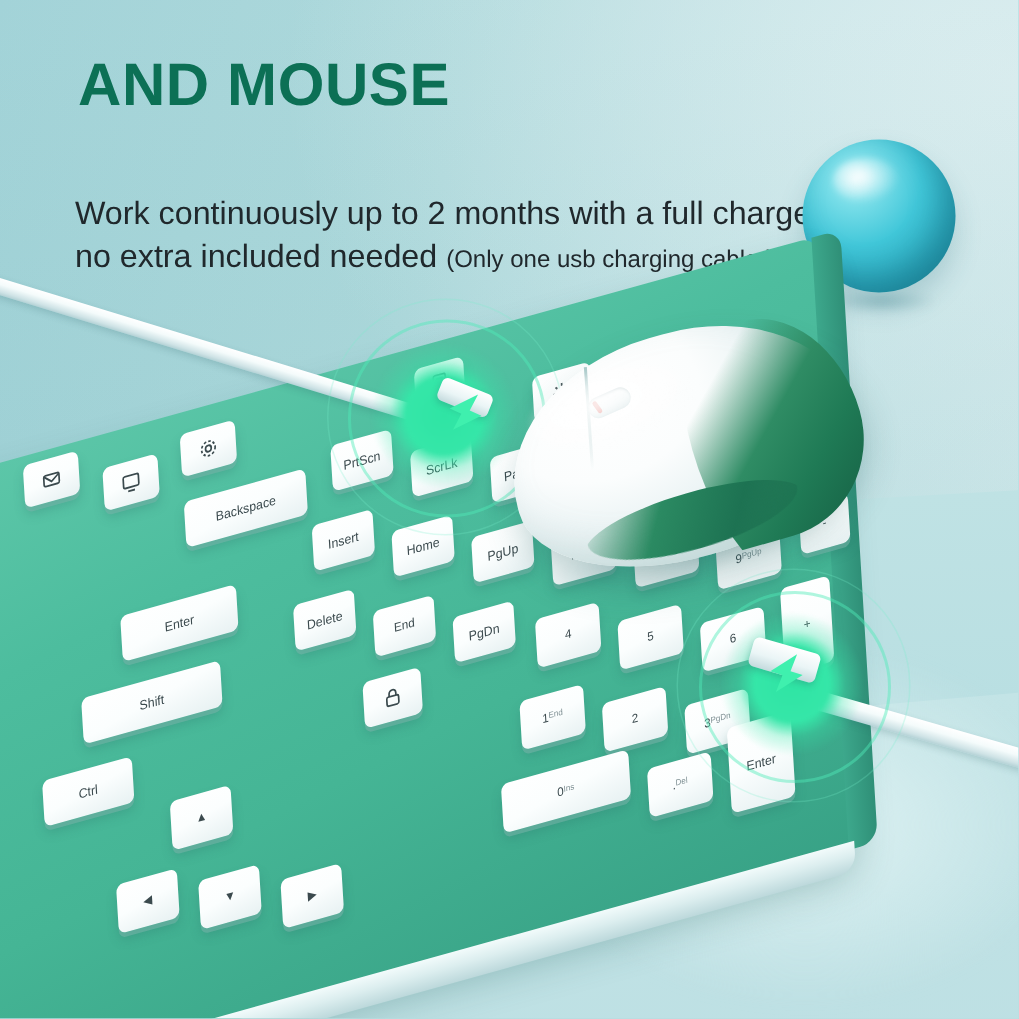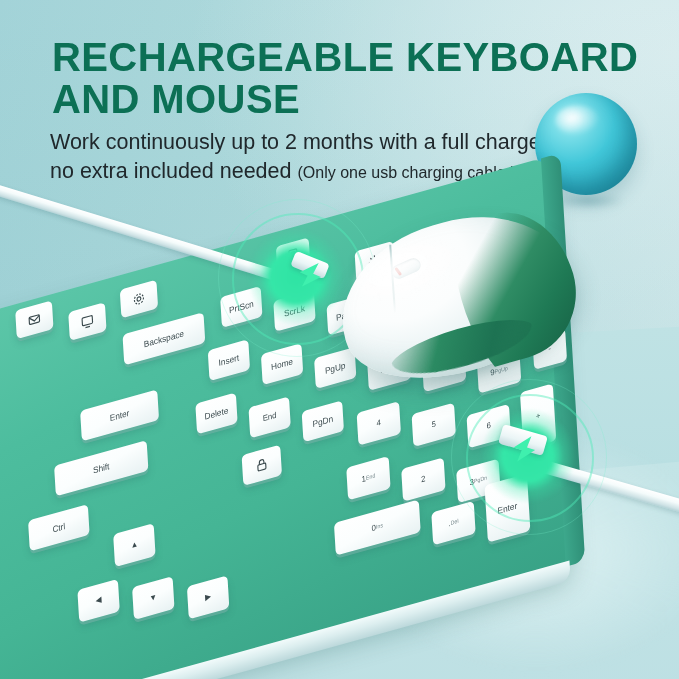--- a/index.html
+++ b/index.html
@@ -228,21 +228,20 @@
 <body>
 
 <div class="stage">
 
   <div class="wallshade"></div>
   <div class="floor"></div>
   <div class="floor2"></div>
   <div class="floorglow"></div>
 
   <div class="headline">
-    <span>RECHARGEABLE KEYBOARD</span>
     <span class="l2">AND MOUSE</span>
   </div>
 
   <div class="sub">
     <span>Work continuously up to 2 months with a full charge,</span><br>
     <span>no extra included needed</span>
     <span class="paren">(Only one usb charging cable included)</span>
   </div>
 
   <div class="sphere-cyan-shadow"></div>

